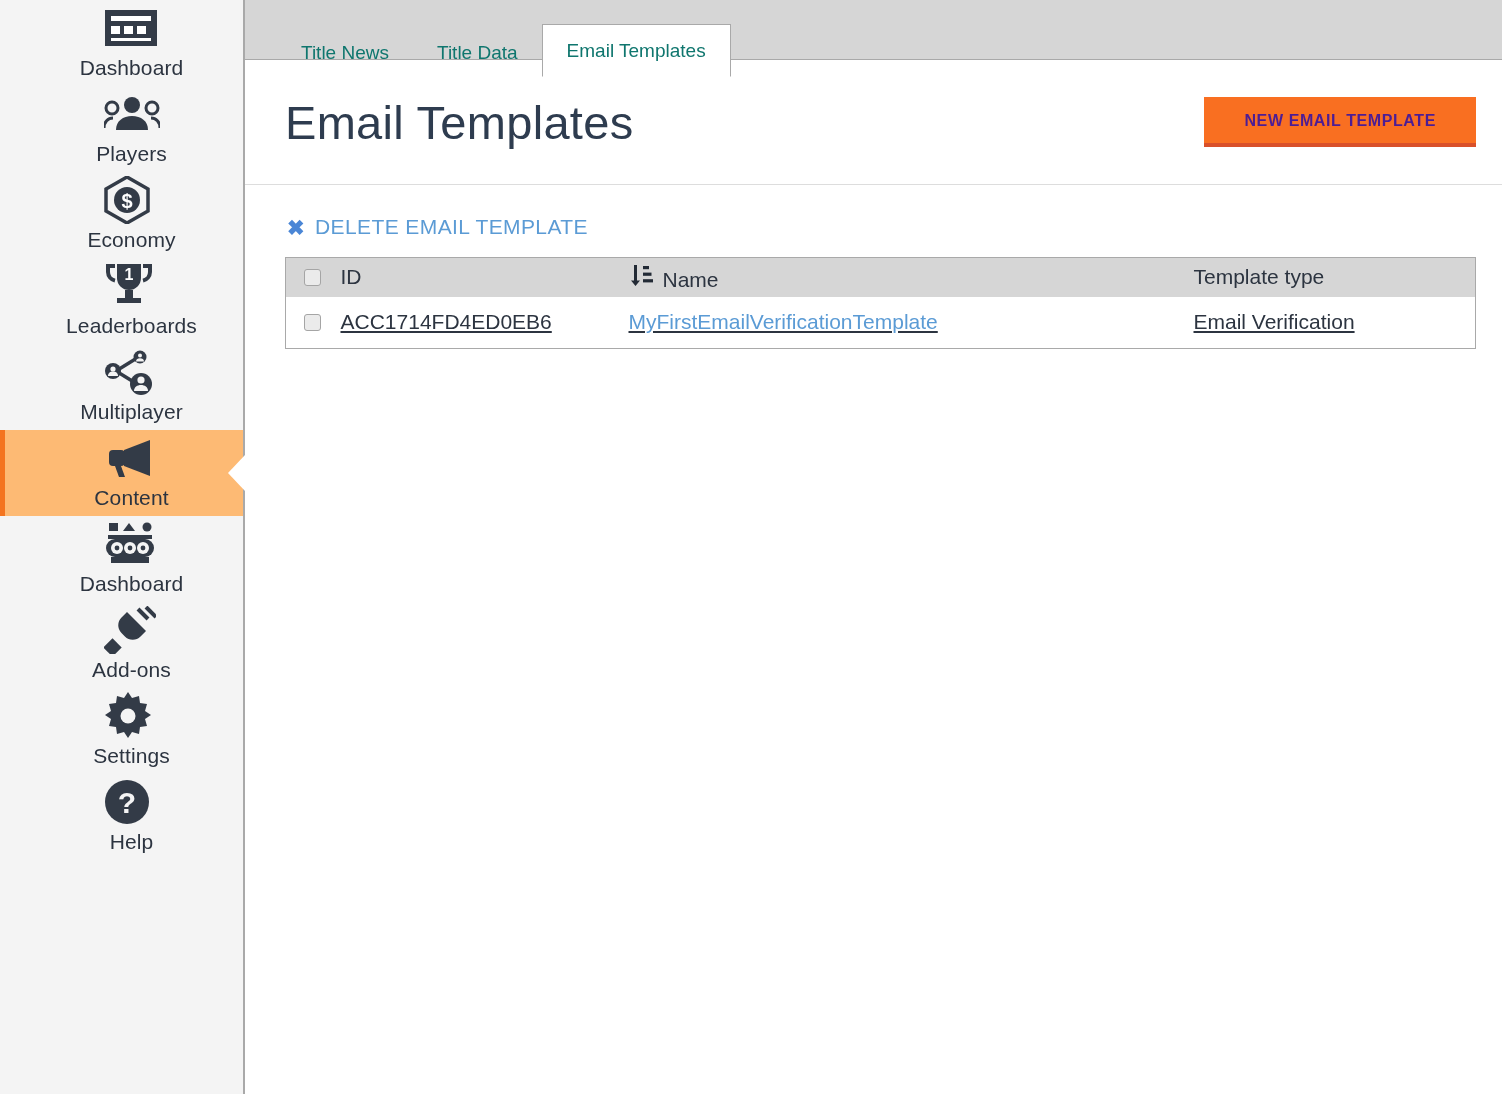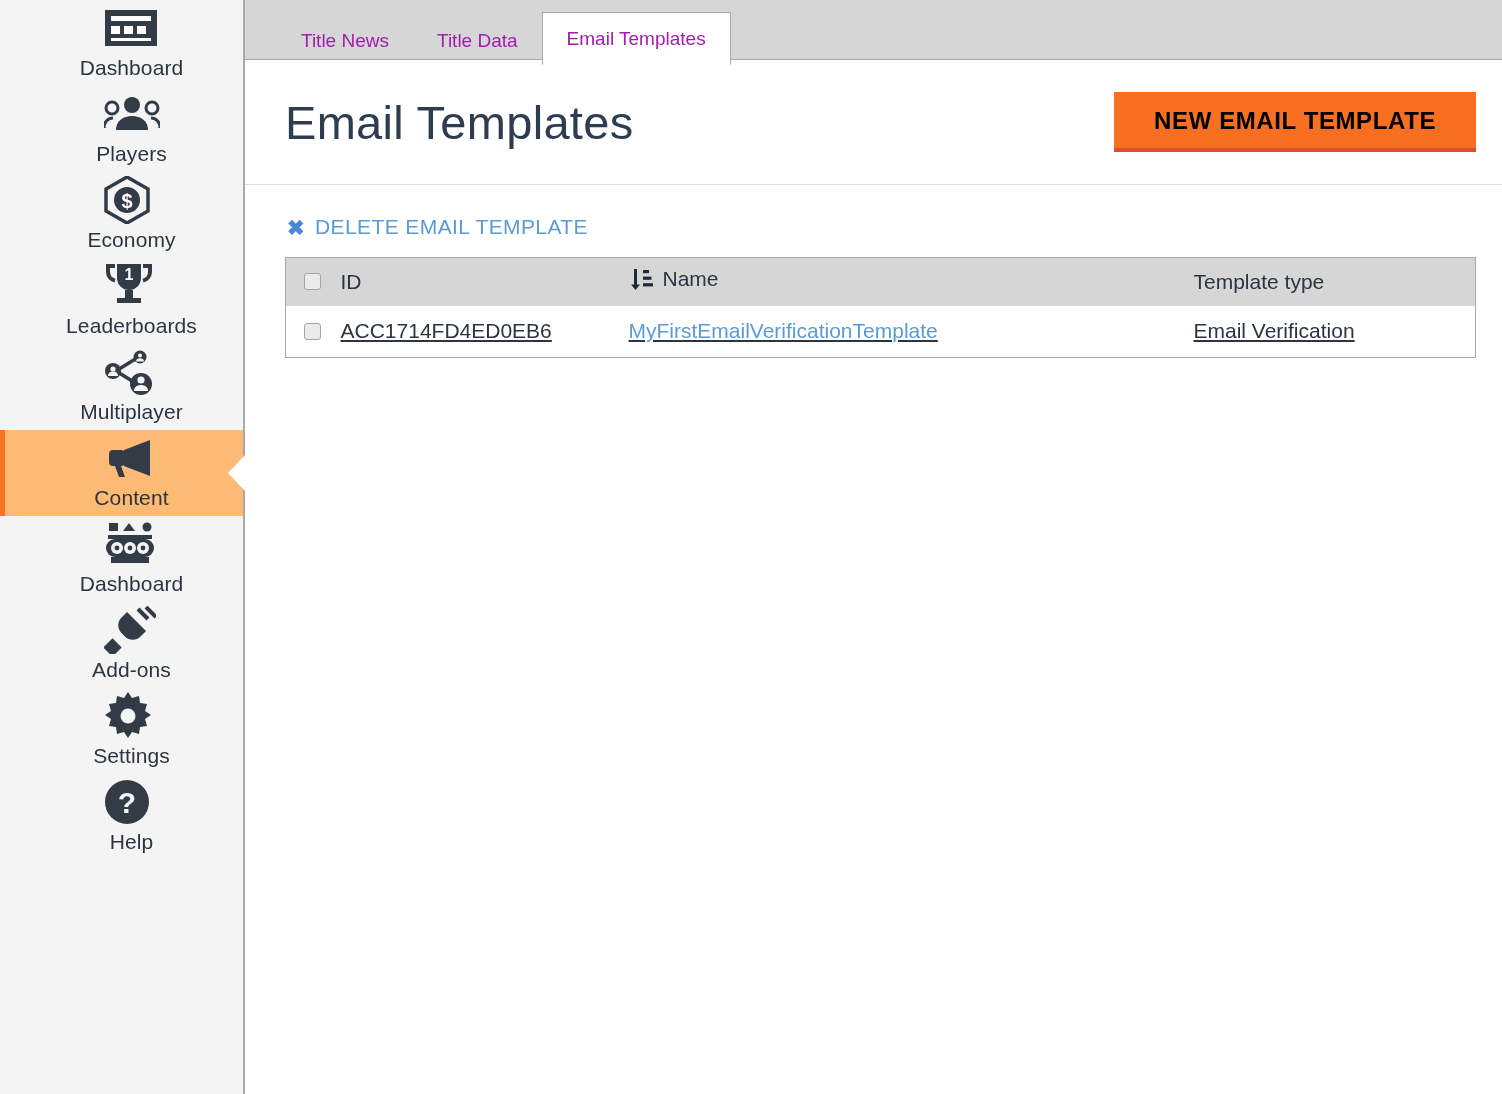--- a/index.html
+++ b/index.html
@@ -76,28 +76,28 @@
     background: #d6d6d6;
     border-bottom: 1px solid #a9a9a9;
     display: flex;
     align-items: flex-end;
     padding-left: 32px;
     flex: 0 0 60px;
     position: relative;
   }
   .tab {
     font-size: 19px;
-    color: #a21caf;
+    color: #0f766e;
     padding: 0 24px;
     height: 49px;
     line-height: 49px;
     cursor: pointer;
     white-space: nowrap;
     position: relative;
-    top: 6px;
+    top: 18px;
   }
   .tab.active {
     background: #ffffff;
     border: 1px solid #a9a9a9;
     border-bottom: 1px solid #ffffff;
     height: 53px;
     line-height: 51px;
     z-index: 2;
   }
 
@@ -115,22 +115,22 @@
     font-size: 47px;
     font-weight: 300;
     color: #2e3c4f;
     letter-spacing: 0.3px;
     line-height: 1;
   }
   .new-btn {
     background: #f96f21;
     border: none;
     border-bottom: 4px solid #d9502a;
-    color: #000000;
-    font-size: 24px;
+    color: #4c1d95;
+    font-size: 16px;
     font-weight: bold;
     letter-spacing: 0.6px;
     padding: 15px 40px 13px 40px;
     cursor: pointer;
     font-family: "Liberation Sans", sans-serif;
   }
 
   
   .content-body { padding: 30px 30px 0 40px; flex: 1 1 auto; }
 
@@ -154,21 +154,21 @@
   }
 
   table.tpl-table {
     width: 1190px;
     border-collapse: collapse;
     border: 1px solid #a9a9a9;
     table-layout: fixed;
   }
   table.tpl-table thead th {
     background: #d6d6d6;
-    height: 48px;
+    height: 39px;
     font-size: 21px;
     font-weight: normal;
     color: #2c3440;
     text-align: left;
     vertical-align: middle;
     padding: 0;
     border: none;
     margin-top: 16px;
   }
   table.tpl-table tbody td {
@@ -192,21 +192,21 @@
     -webkit-appearance: none;
     appearance: none;
     width: 17px; height: 17px;
     border: 1px solid #a5a5a5;
     border-radius: 3px;
     background: #ebebeb;
     cursor: pointer;
     display: block;
   }
 
-  .sort-head { display: inline-flex; align-items: flex-start; gap: 10px; }
+  .sort-head { display: inline-flex; align-items: flex-end; gap: 10px; }
   .sort-icon { display: inline-block; }
 </style>
 </head>
 <body>
 
 <div class="app">
 
   <nav class="sidebar">
 
     <div class="nav-item">

